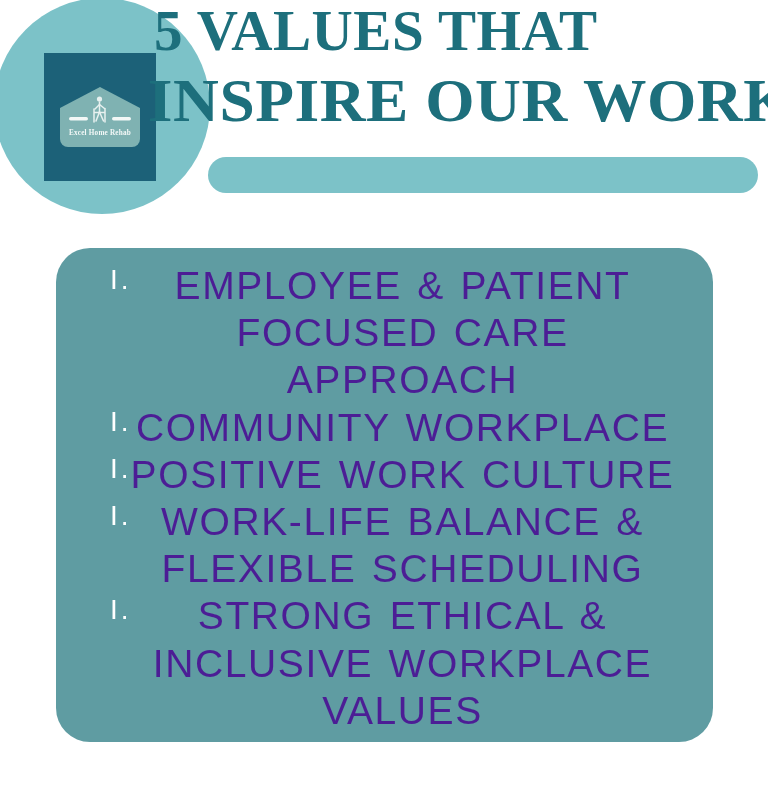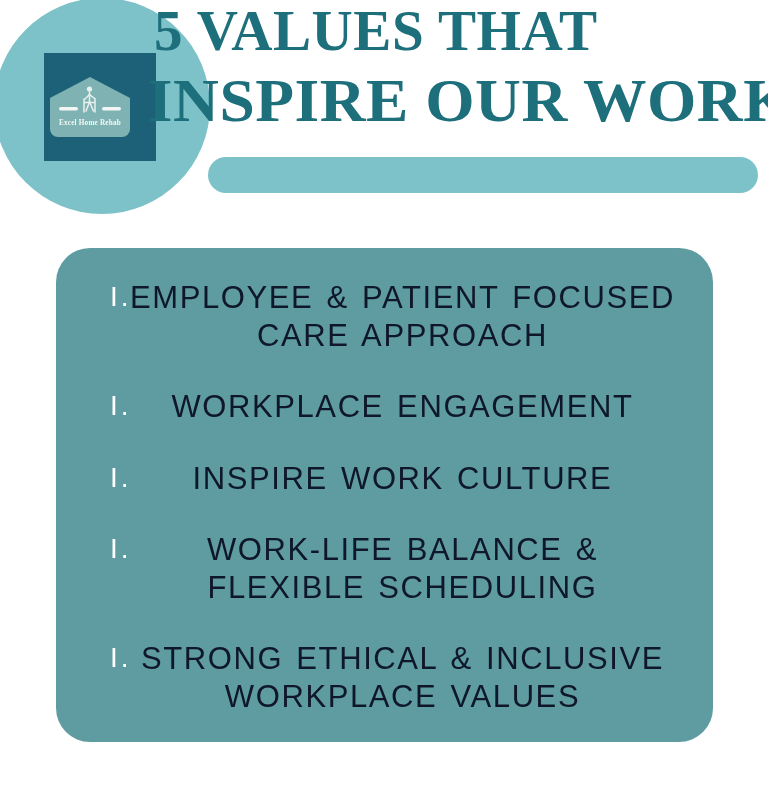--- a/index.html
+++ b/index.html
@@ -29,25 +29,25 @@
     height: 216px;
     border-radius: 50%;
     background: #7cc2c8;
   }
 
   .logo-square {
     position: absolute;
     left: 44px;
     top: 53px;
     width: 112px;
-    height: 108px;
+    height: 128px;
     background: #1c6178;
     display: flex;
     align-items: center;
-    justify-content: flex-start;
+    justify-content: center;
   }
 
   .logo-mark { display: block; }
 
   .title-block {
     position: absolute;
     left: 160px;
     top: 4px;
     width: 608px;
   }
@@ -109,22 +109,22 @@
     top: 0;
     color: #ffffff;
     font-size: 28px;
     font-weight: 300;
     letter-spacing: 3px;
     line-height: 1.25;
   }
 
   .value-text {
     display: block;
-    color: #0f172a;
-    font-size: 31px;
+    color: #4c1d95;
+    font-size: 39px;
     font-weight: 300;
     letter-spacing: 1.6px;
     line-height: 1.21;
     word-spacing: 3px;
     padding: 0 14px;
   }
 </style>
 </head>
 <body>
 
@@ -159,26 +159,26 @@
 
   <div class="values-card">
 
     <div class="value-item">
       <span class="value-marker">I.</span>
       <span class="value-text">EMPLOYEE &amp; PATIENT FOCUSED CARE APPROACH</span>
     </div>
 
     <div class="value-item">
       <span class="value-marker">I.</span>
-      <span class="value-text">WORKPLACE ENGAGEMENT</span>
+      <span class="value-text">COMMUNITY WORKPLACE</span>
     </div>
 
     <div class="value-item">
       <span class="value-marker">I.</span>
-      <span class="value-text">INSPIRE WORK CULTURE</span>
+      <span class="value-text">POSITIVE WORK CULTURE</span>
     </div>
 
     <div class="value-item">
       <span class="value-marker">I.</span>
       <span class="value-text">WORK-LIFE BALANCE &amp; FLEXIBLE SCHEDULING</span>
     </div>
 
     <div class="value-item">
       <span class="value-marker">I.</span>
       <span class="value-text">STRONG ETHICAL &amp; INCLUSIVE WORKPLACE VALUES</span>

